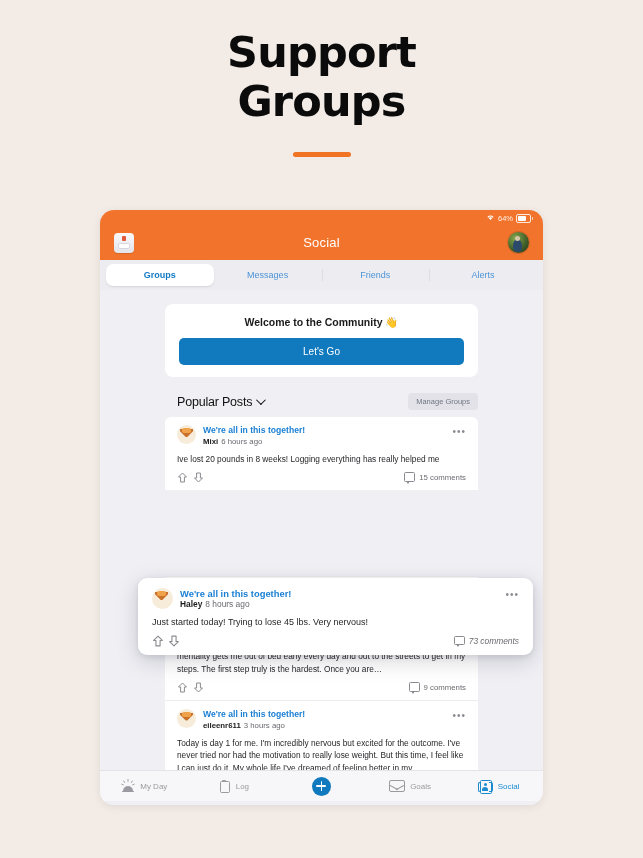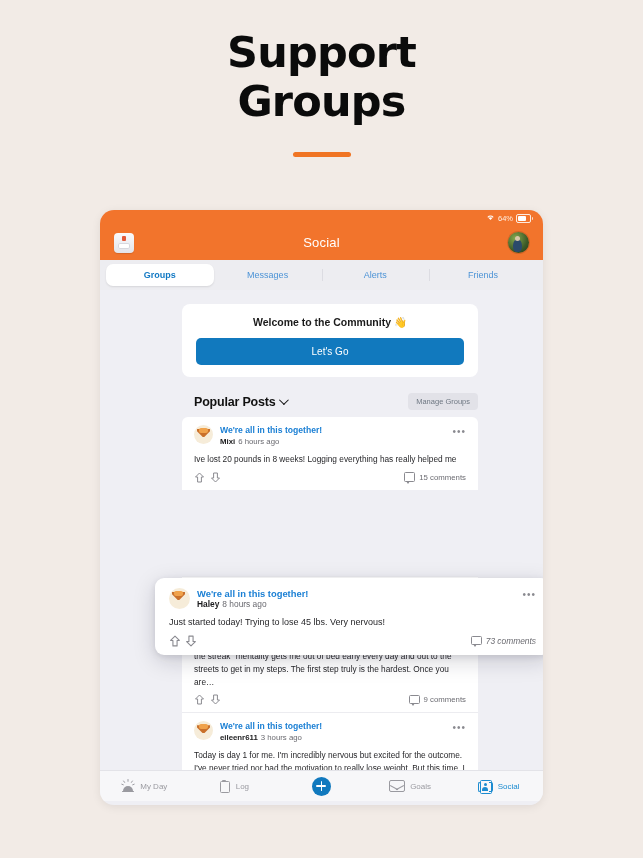--- a/index.html
+++ b/index.html
@@ -100,21 +100,21 @@
     box-shadow:0 1px 2px rgba(0,0,0,.10);
   }
   .seg:not(.active)::before{
     content:"";position:absolute;left:0;top:5px;bottom:5px;width:1px;
     background:#DCDCE2;
   }
   .seg.active + .seg::before{background:transparent;}
 
   
   .content{
-    position:relative;height:517px;background:#EFEFF4;overflow:hidden;margin-left:17px;
+    position:relative;height:517px;background:#EFEFF4;overflow:hidden;
   }
 
   .welcome-card{
     margin:14px 65px 0 65px;background:#fff;border-radius:8px;
     padding:12px 14px 12px 14px;
   }
   .welcome-title{
     text-align:center;font-size:10.5px;font-weight:bold;color:#1A1A1A;
     margin-bottom:9px;
   }
@@ -124,21 +124,21 @@
   .primary-btn{
     display:block;width:100%;background:#1179BE;color:#fff;border:0;
     border-radius:5px;padding:8px 0;font-size:10px;
     font-family:"Liberation Sans",sans-serif;text-align:center;
   }
 
   .section-row{
     margin:16px 65px 7px 65px;display:flex;align-items:center;
   }
   .section-title{
-    font-size:12.5px;font-weight:bold;color:#111;letter-spacing:-.2px;padding-left:12px;
+    font-size:12.5px;font-weight:normal;color:#111;letter-spacing:-.2px;padding-left:12px;
   }
   .chev{
     display:inline-block;margin-left:4px;width:6px;height:6px;
     border-right:1.6px solid #111;border-bottom:1.6px solid #111;
     transform:rotate(45deg) translateY(-2px);
   }
   .manage-btn{
     margin-left:auto;background:#E2E2E8;color:#6E7782;border:0;
     border-radius:4px;padding:4px 8px;font-size:7.5px;
     font-family:"Liberation Sans",sans-serif;
@@ -327,22 +327,22 @@
 
   <div class="navbar">
     <div class="scale-icon"></div>
     <div class="nav-title">Social</div>
     <div class="avatar-nav"></div>
   </div>
 
   <div class="segbar">
     <div class="seg active">Groups</div>
     <div class="seg">Messages</div>
+    <div class="seg">Friends</div>
     <div class="seg">Alerts</div>
-    <div class="seg">Friends</div>
   </div>
 
   <div class="content">
 
     <div class="welcome-card">
       <div class="welcome-title">Welcome to the Community 👋</div>
       <button class="primary-btn">Let's Go</button>
     </div>
 
     <div class="section-row">

